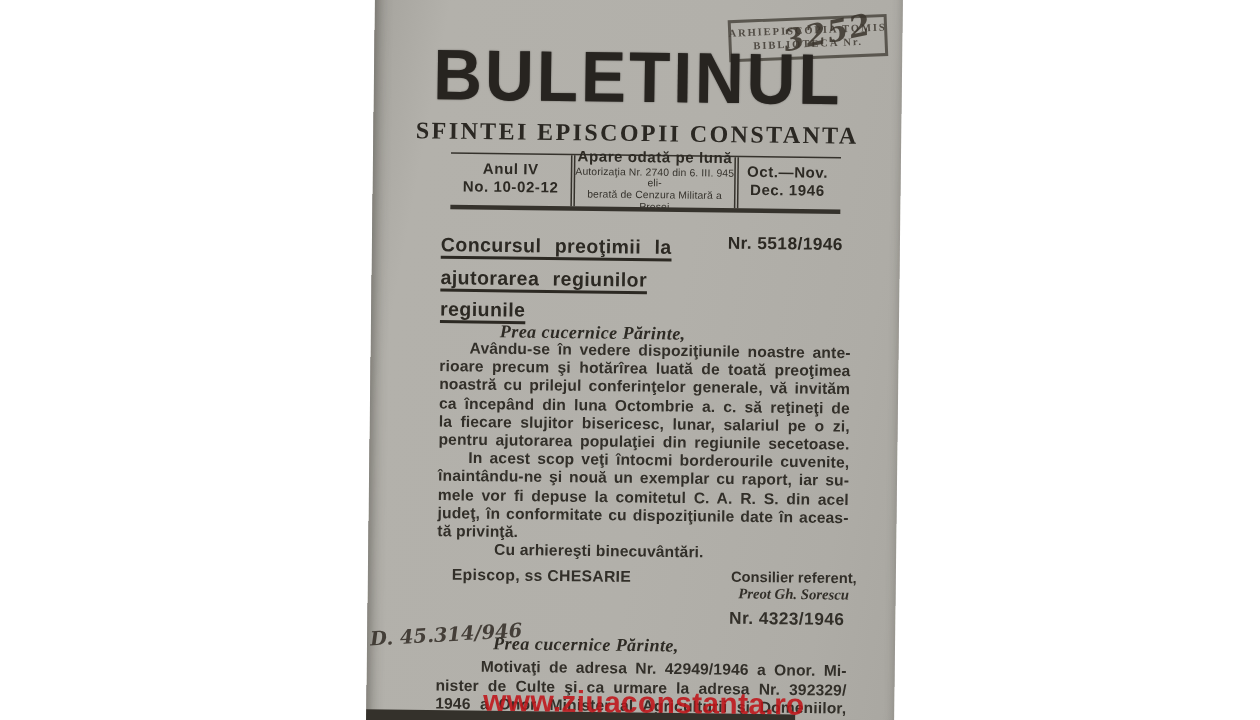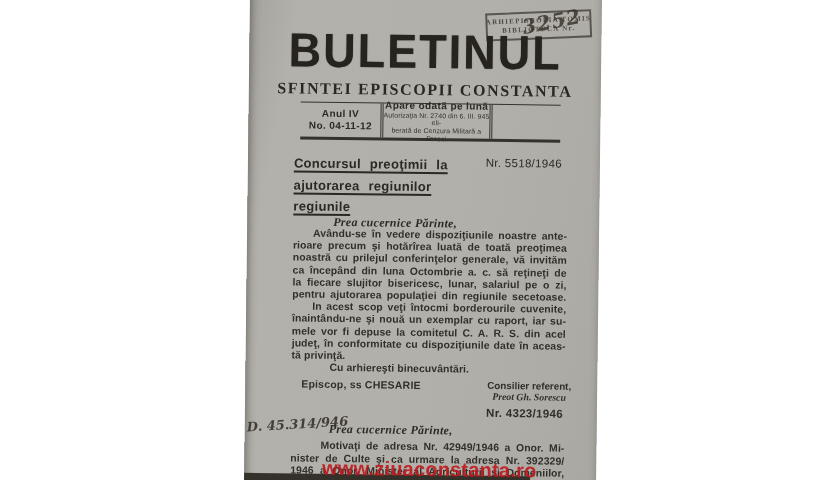--- a/index.html
+++ b/index.html
@@ -61,21 +61,21 @@
   .ib-bold  { font-weight:bold; font-size:10px; line-height:12px; letter-spacing:.4px; color:#2d2a24; }
   .ib-small { font-size:6.9px; line-height:7.6px; letter-spacing:.1px; color:#35322c; }
 
   
   .heading-wrap { left:46px; top:162px; width:274px; }
   .h-line {
     font-weight:bold; font-size:13px; line-height:21.5px; word-spacing:5px;
     color:#2c2923; letter-spacing:.3px;
   }
   .h-line > span { text-decoration:underline; text-underline-offset:3px; text-decoration-thickness:1.5px; }
-  .ref1 { position:absolute; right:6px; top:2px; font-weight:normal; font-size:11.5px; color:#2c2923; letter-spacing:.3px; }
+  .ref1 { position:absolute; right:6px; top:2px; font-weight:bold; font-size:11.5px; color:#2c2923; letter-spacing:.3px; }
 
   .salutation {
     font-family:"Liberation Serif", serif; font-style:italic; font-weight:bold;
     font-size:12px; color:#2e2b25; letter-spacing:.3px;
   }
   .salutation1 { left:46px; top:221px; width:274px; }
   .salutation1 .salutation { margin-left:40px; }
 
   .body-col { left:46px; top:237px; width:274px; font-weight:bold; font-size:10.4px; color:#322f29; }
   .bline { line-height:12.2px; letter-spacing:.1px; white-space:nowrap; }
@@ -121,26 +121,30 @@
       <div class="stamp-line">BIBLIOTECA Nr.</div>
     </div>
     <div class="abs stamp-number">3252</div>
 
     <div class="abs masthead-title">BULETINUL</div>
     <div class="abs masthead-subtitle">SFINTEI EPISCOPII CONSTANTA</div>
 
     <div class="abs issue-box">
       <div class="ib-col ib-left">
         <div class="ib-bold">Anul IV</div>
-        <div class="ib-bold">No. 04-11-12</div>
+        <div class="ib-bold">No. 10-02-12</div>
       </div>
       <div class="ib-col ib-center">
         <div class="ib-bold">Apare odată pe lună</div>
         <div class="ib-small">Autorizaţia Nr. 2740 din 6. III. 945 eli-</div>
         <div class="ib-small">berată de Cenzura Militară a Presei</div>
+      </div>
+      <div class="ib-col ib-right">
+        <div class="ib-bold">Oct.—Nov.</div>
+        <div class="ib-bold">Dec. 1946</div>
       </div>
     </div>
 
     <div class="abs heading-wrap">
       <div class="h-line"><span>Concursul preoţimii la</span></div>
       <div class="h-line"><span>ajutorarea regiunilor</span></div>
       <div class="h-line"><span>regiunile</span></div>
       <div class="ref1">Nr. 5518/1946</div>
     </div>
 

